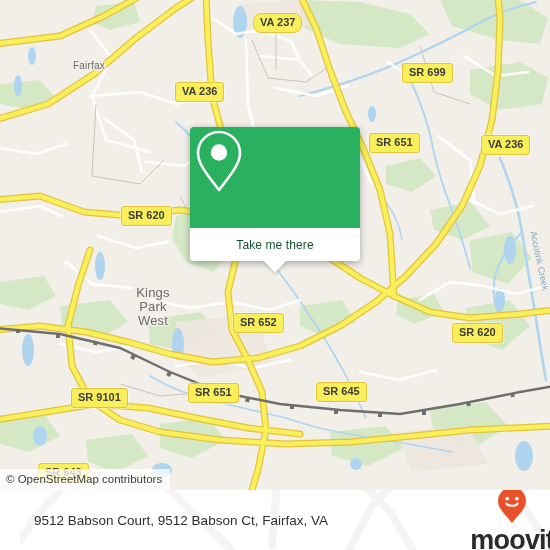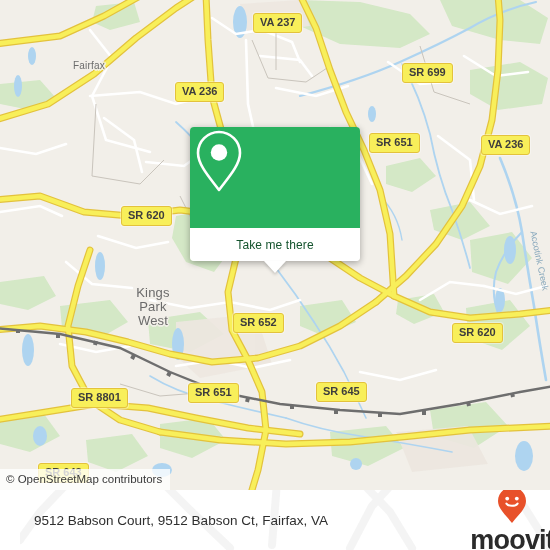--- a/index.html
+++ b/index.html
@@ -256,29 +256,29 @@
       </g>
     </svg>
 
     <div class="place-label big" style="left:54px;top:59px;width:70px;">Fairfax</div>
     <div class="place-label" style="left:128px;top:286px;width:50px;">Kings
 Park
 West</div>
 
     <div class="river-label" style="left:538px;top:230px;transform:rotate(78deg);">Accotink Creek</div>
 
-    <div class="shield" style="left:253px;top:13px;">VA 237</div>
+    <div class="shield" style="left:253px;top:13px;border-radius:8px;">VA 237</div>
     <div class="shield" style="left:402px;top:63px;">SR 699</div>
     <div class="shield" style="left:175px;top:82px;">VA 236</div>
     <div class="shield" style="left:369px;top:133px;">SR 651</div>
     <div class="shield" style="left:481px;top:135px;">VA 236</div>
     <div class="shield" style="left:121px;top:206px;">SR 620</div>
     <div class="shield" style="left:233px;top:313px;">SR 652</div>
     <div class="shield" style="left:452px;top:323px;">SR 620</div>
-    <div class="shield" style="left:71px;top:388px;">SR 8801</div>
+    <div class="shield" style="left:71px;top:388px;">SR 9101</div>
     <div class="shield" style="left:188px;top:383px;">SR 651</div>
     <div class="shield" style="left:316px;top:382px;">SR 645</div>
     <div class="shield" style="left:38px;top:463px;">SR 643</div>
 
     <div class="attrib">© OpenStreetMap contributors</div>
 
     <div class="popup">
       <div class="popup-shadow"></div>
       <div class="popup-top">
         <svg width="58" height="70" viewBox="0 0 58 70">

